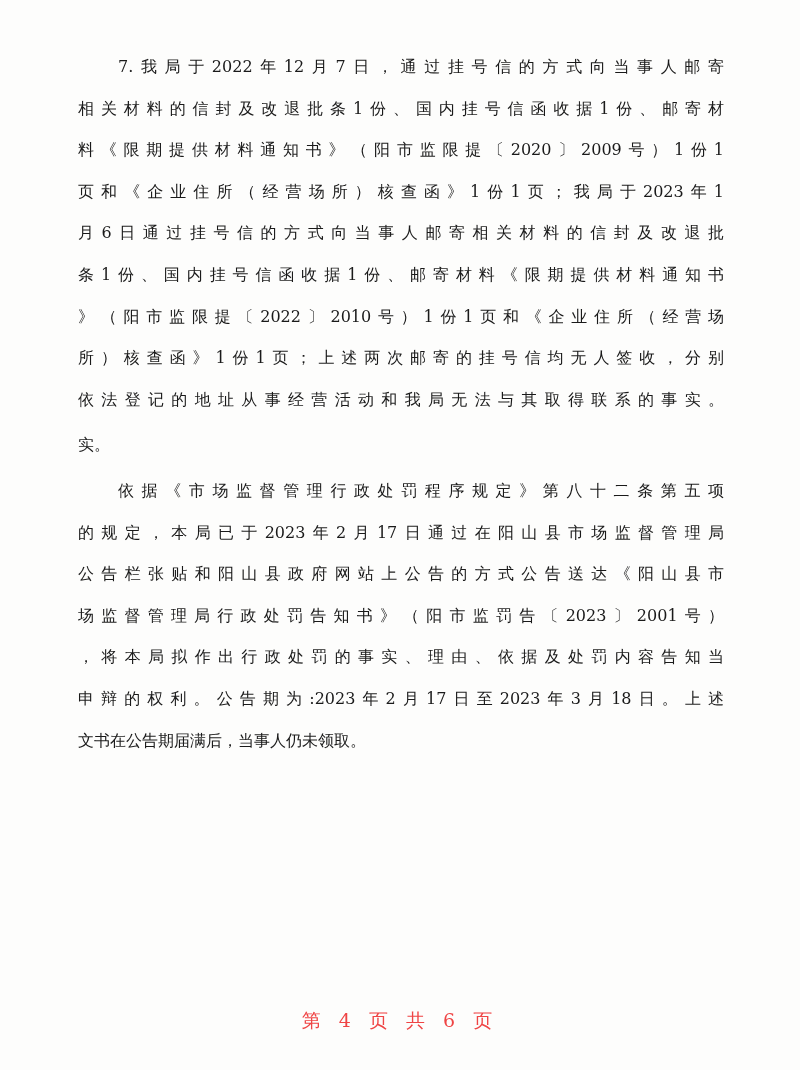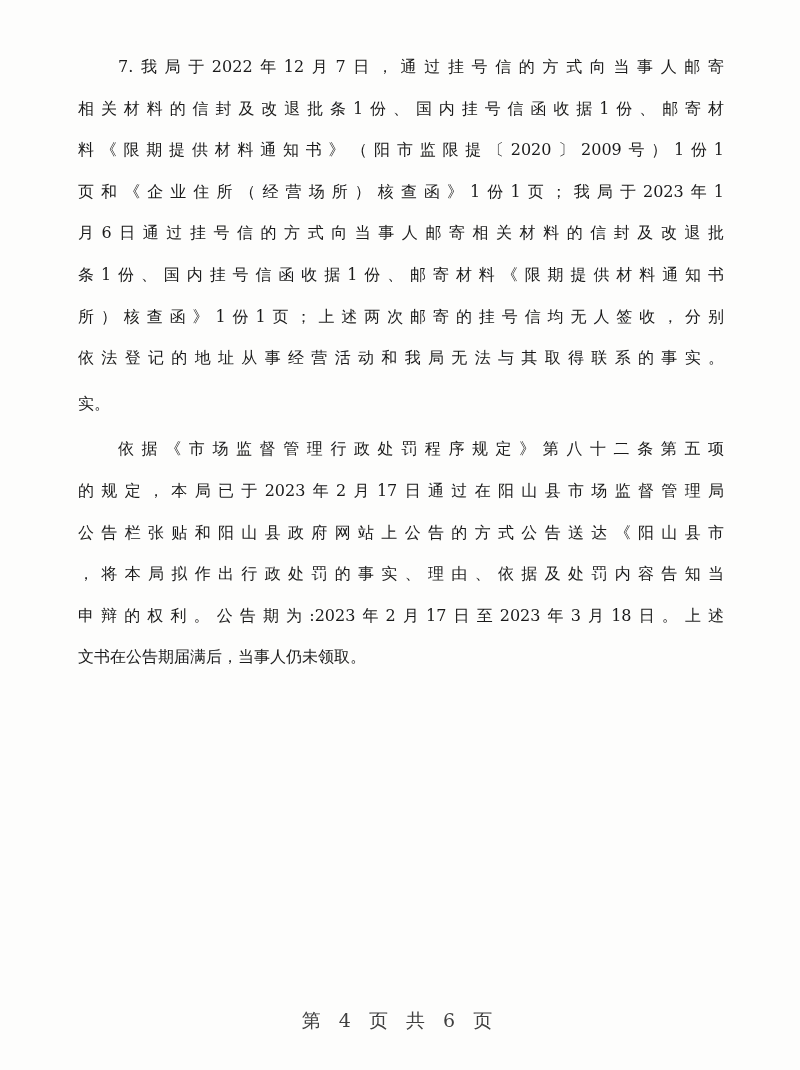--- a/index.html
+++ b/index.html
@@ -37,47 +37,49 @@
     padding-left: 40px;
   }
   .footer {
     position: absolute;
     top: 1008px;
     left: 0;
     width: 800px;
     text-align: center;
     font-size: 19px;
     letter-spacing: 6px;
-    color: #404040;
+    color: #ef4444;
   }
 </style>
 </head>
 <body>
 
 <div class="page">
 
   <div class="para-block">
     <span class="line indent">7.我局于2022年12月7日，通过挂号信的方式向当事人邮寄</span>
     <span class="line">相关材料的信封及改退批条1份、国内挂号信函收据1份、邮寄材</span>
     <span class="line">料《限期提供材料通知书》（阳市监限提〔2020〕2009号）1份1</span>
     <span class="line">页和《企业住所（经营场所）核查函》1份1页；我局于2023年1</span>
     <span class="line">月6日通过挂号信的方式向当事人邮寄相关材料的信封及改退批</span>
     <span class="line">条1份、国内挂号信函收据1份、邮寄材料《限期提供材料通知书</span>
+    <span class="line">》（阳市监限提〔2022〕2010号）1份1页和《企业住所（经营场</span>
     <span class="line">所）核查函》1份1页；上述两次邮寄的挂号信均无人签收，分别</span>
     <span class="line">依法登记的地址从事经营活动和我局无法与其取得联系的事实。</span>
   </div>
 
   <div class="para-block" style="margin-top:4px;">
     <span class="line last">实。</span>
   </div>
 
   <div class="para-block" style="margin-top:4px;">
     <span class="line indent">依据《市场监督管理行政处罚程序规定》第八十二条第五项</span>
     <span class="line">的规定，本局已于2023年2月17日通过在阳山县市场监督管理局</span>
     <span class="line">公告栏张贴和阳山县政府网站上公告的方式公告送达《阳山县市</span>
+    <span class="line">场监督管理局行政处罚告知书》（阳市监罚告〔2023〕2001号）</span>
     <span class="line">，将本局拟作出行政处罚的事实、理由、依据及处罚内容告知当</span>
     <span class="line">申辩的权利。公告期为:2023年2月17日至2023年3月18日。上述</span>
     <span class="line last">文书在公告期届满后，当事人仍未领取。</span>
   </div>
 
 </div>
 
 <div class="footer">第 4 页 共 6 页</div>
 
 </body></html>

